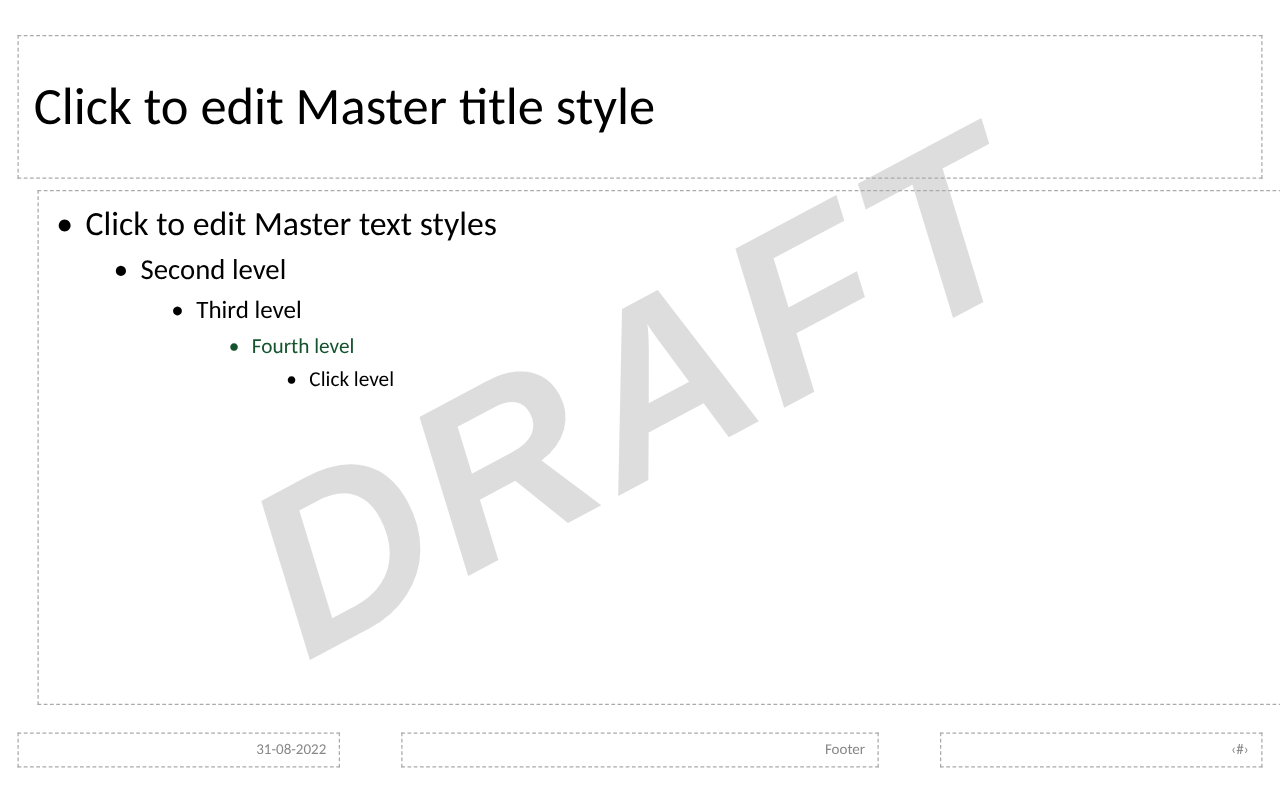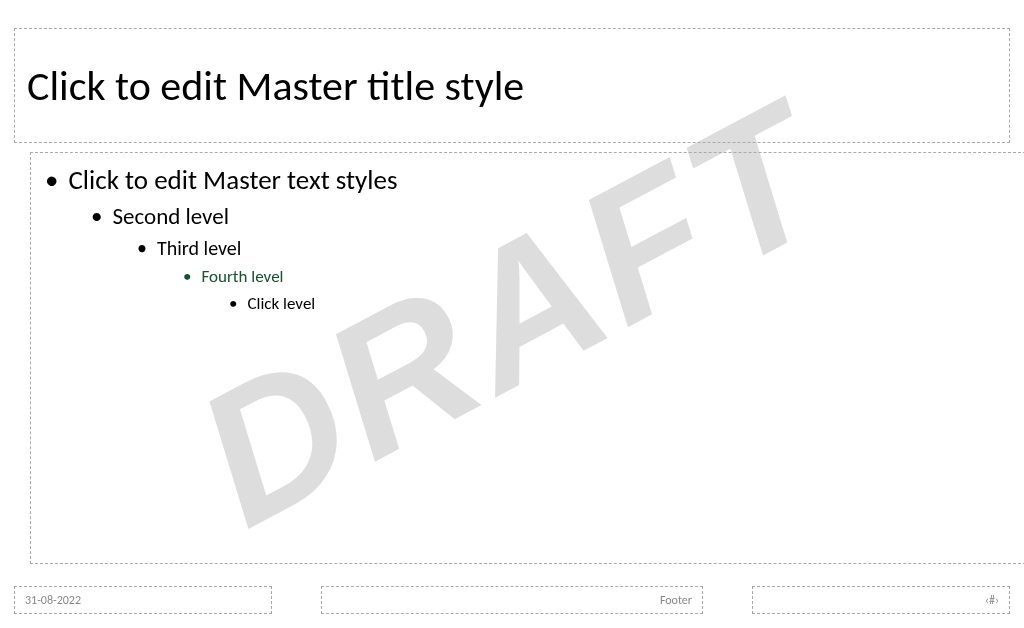--- a/index.html
+++ b/index.html
@@ -100,21 +100,21 @@
       font-size: 12px;
       color: #888;
       display: flex;
       align-items: center;
       padding: 0 10px;
       z-index: 1;
     }
     .footer-date {
       left: 14px;
       width: 258px;
-      justify-content: flex-start;
+      justify-content: flex-end;
     }
     .footer-center {
       left: 321px;
       width: 382px;
       justify-content: flex-end;
     }
     .footer-number {
       right: 14px;
       width: 258px;
       justify-content: flex-end;

